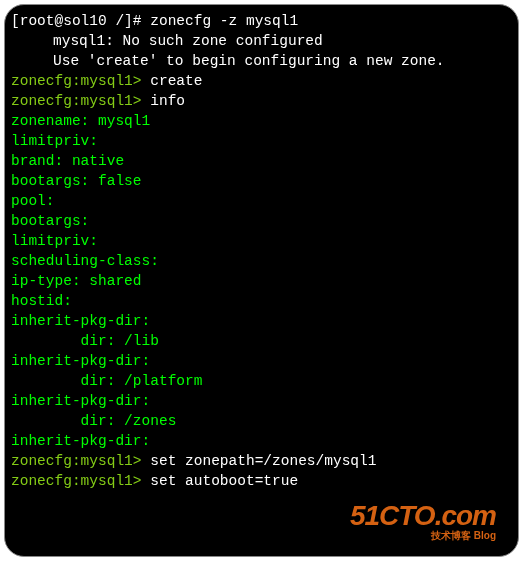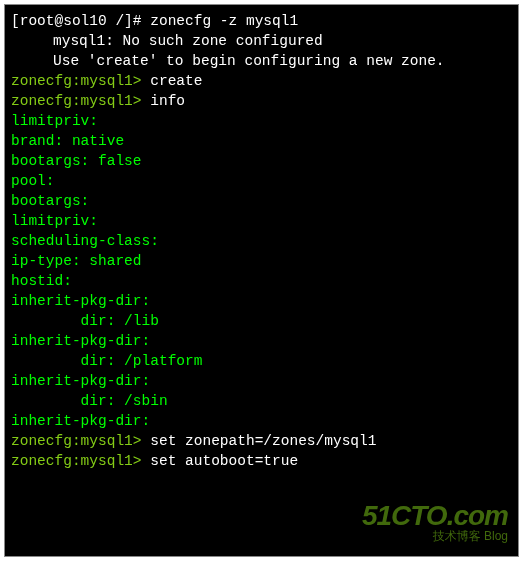--- a/index.html
+++ b/index.html
@@ -1,18 +1,19 @@
 <!DOCTYPE html>
 <html><head>
   <meta charset="utf-8">
   <style>
     * {
       margin: 0;
       padding: 0;
       box-sizing: border-box;
+      border-radius: 20px;
     }
     body {
       background: #fff;
       width: 523px;
       height: 561px;
       position: relative;
     }
     .terminal {
       background: #000;
       border: 1px solid #888;
@@ -38,64 +39,65 @@
     }
     .cmd {
       color: #ffffff;
     }
     .msg {
       color: #ffffff;
       padding-left: 42px;
     }
     .watermark {
       position: absolute;
-      right: 10px;
+      right: 22px;
       bottom: 10px;
-      color: #4d7c0f;
+      color: #f97316;
       font-family: Arial, sans-serif;
       text-shadow: 1px 1px 3px #000, -1px -1px 3px #000;
       text-align: right;
       opacity: 0.85;
       pointer-events: none;
     }
     .watermark .big {
       font-size: 28px;
       font-style: italic;
       font-weight: bold;
       letter-spacing: -1px;
     }
     .watermark .small {
-      font-size: 12px;
-      font-weight: normal;
+      font-size: 10px;
+      font-weight: bold;
     }
   </style>
 </head>
 <body>
 
 <div class="terminal">
   <div class="line"><span class="prompt-root">[root@sol10 /]# </span><span class="cmd">zonecfg -z mysql1</span></div>
   <div class="line msg">mysql1: No such zone configured</div>
   <div class="line msg">Use 'create' to begin configuring a new zone.</div>
   <div class="line"><span class="prompt-zonecfg">zonecfg:mysql1&gt; </span><span class="cmd">create</span></div>
   <div class="line"><span class="prompt-zonecfg">zonecfg:mysql1&gt; </span><span class="cmd">info</span></div>
+  <div class="line">zonename: mysql1</div>
   <div class="line">limitpriv:</div>
   <div class="line">brand: native</div>
   <div class="line">bootargs: false</div>
   <div class="line">pool:</div>
   <div class="line">bootargs:</div>
   <div class="line">limitpriv:</div>
   <div class="line">scheduling-class:</div>
   <div class="line">ip-type: shared</div>
   <div class="line">hostid:</div>
   <div class="line">inherit-pkg-dir:</div>
   <div class="line">        dir: /lib</div>
   <div class="line">inherit-pkg-dir:</div>
   <div class="line">        dir: /platform</div>
   <div class="line">inherit-pkg-dir:</div>
-  <div class="line">        dir: /sbin</div>
+  <div class="line">        dir: /zones</div>
   <div class="line">inherit-pkg-dir:</div>
   <div class="line"><span class="prompt-zonecfg">zonecfg:mysql1&gt; </span><span class="cmd">set zonepath=/zones/mysql1</span></div>
   <div class="line"><span class="prompt-zonecfg">zonecfg:mysql1&gt; </span><span class="cmd">set autoboot=true</span></div>
 
   <div class="watermark">
     <div class="big">51CTO.com</div>
     <div class="small">技术博客  Blog</div>
   </div>
 </div>
 

